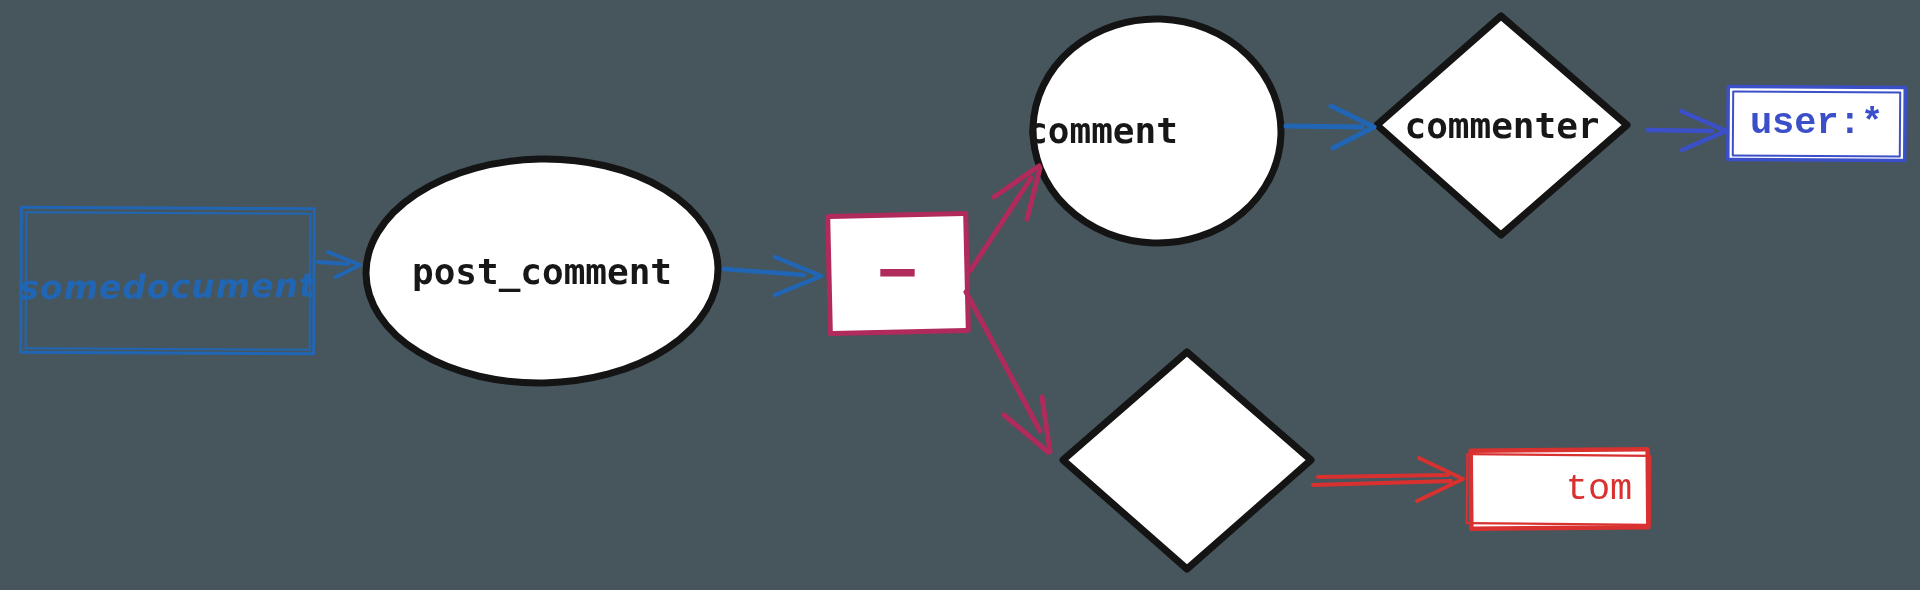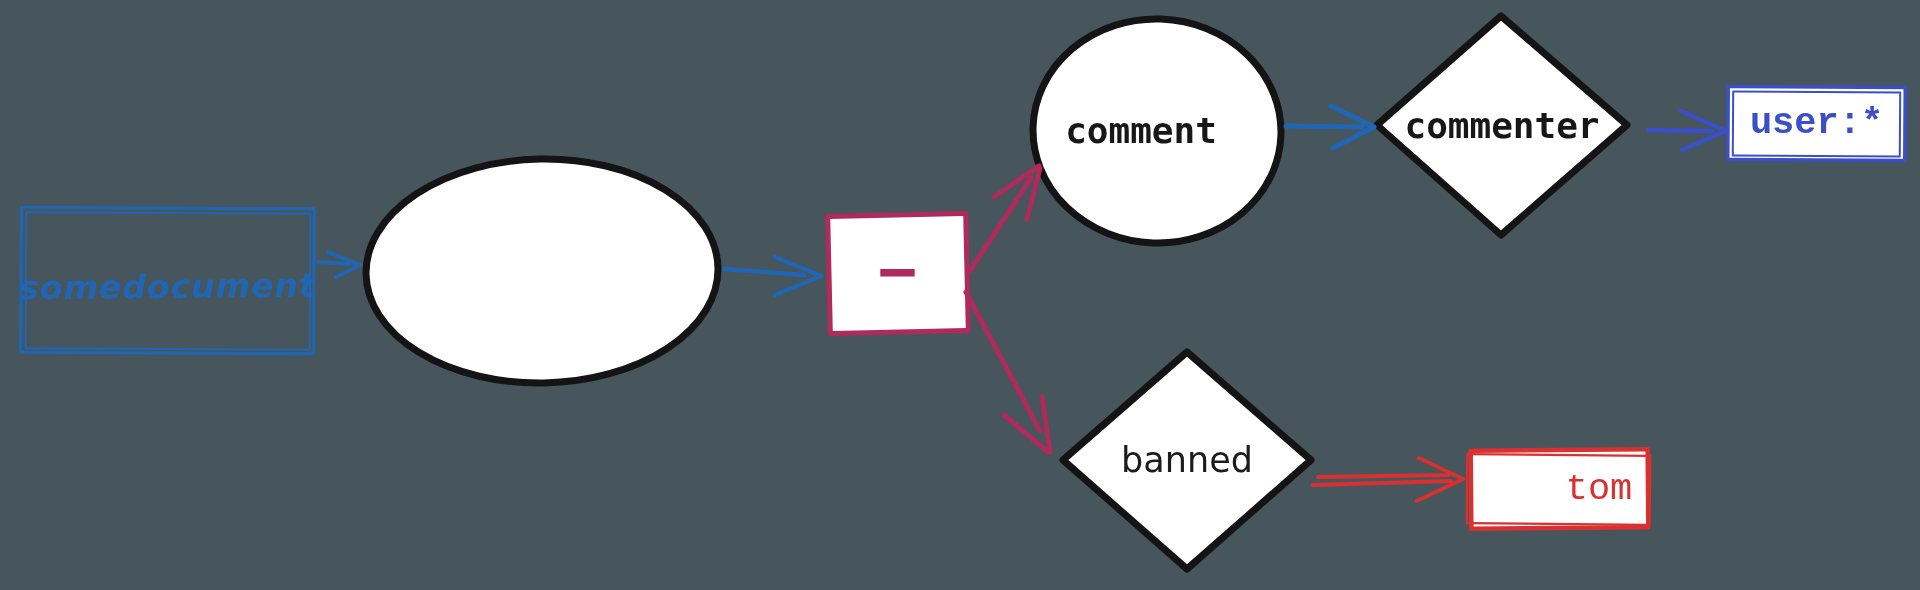--- a/index.html
+++ b/index.html
@@ -129,26 +129,26 @@
       <path d="M1648 130 L1712 131 M1681 111 L1726 131 L1682 150"></path>
     </g>
 
     <g fill="none" stroke-width="4" stroke-linecap="round" stroke-linejoin="round" stroke="#d93030">
       <path d="M1313 485 L1451 481 M1318 477 L1448 475 M1419 458 L1463 479 L1417 501"></path>
     </g>
   </svg>
 
   <div class="label script-blue" style="left:25px; top:258px; width:285px; height:56px;">somedocument</div>
 
+  <div class="label mono-dark" style="left:372px; top:244px; width:340px; height:56px;">post_comment</div>
 
   <div class="label minus-label" style="left:828px; top:210px; width:139px; height:122px;">−</div>
 
-  <div class="label mono-dark" style="left:1016px; top:103px; width:250px; height:56px;">comment</div>
+  <div class="label mono-dark" style="left:977px; top:103px; width:250px; height:56px;">comment</div>
 
   <div class="label courier-indigo" style="left:1728px; top:95px; width:177px; height:56px;">user:*</div>
 
   <div class="label mono-dark" style="left:1377px; top:98px; width:250px; height:56px;">commenter</div>
 
-  <div class="label sans-dark" style="left:1062px; top:432px; width:250px; height:56px;">banned</div>
 
   <div class="label courier-red" style="left:1470px; top:461px; width:178px; height:56px;">tom</div>
 
 </div>
 
 </body></html>

